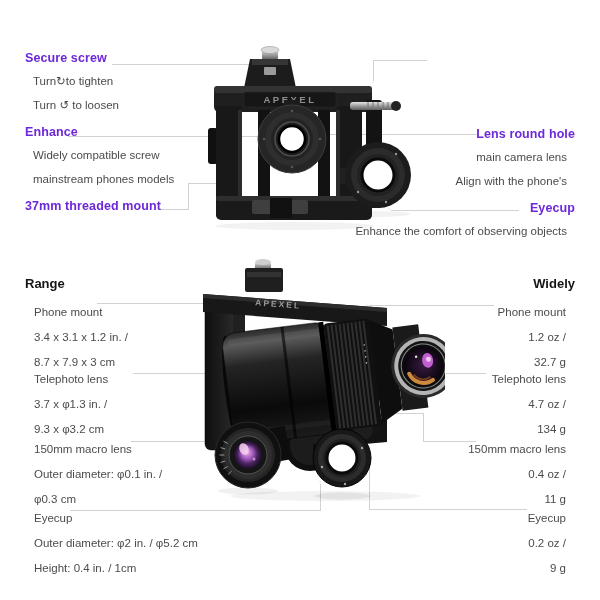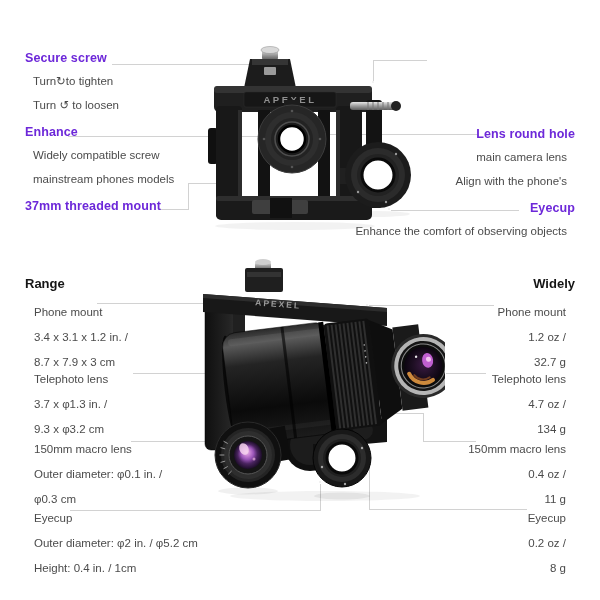--- a/index.html
+++ b/index.html
@@ -317,16 +317,16 @@
     <p>134 g</p>
   </div>
   <div class="abs spec t-right" style="top:433px">
     <p>150mm macro lens</p>
     <p>0.4 oz /</p>
     <p>11 g</p>
   </div>
   <div class="abs spec t-right" style="top:502px">
     <p>Eyecup</p>
     <p>0.2 oz /</p>
-    <p>8 g</p>
+    <p>9 g</p>
   </div>
 
 </div>
 
 </body></html>

